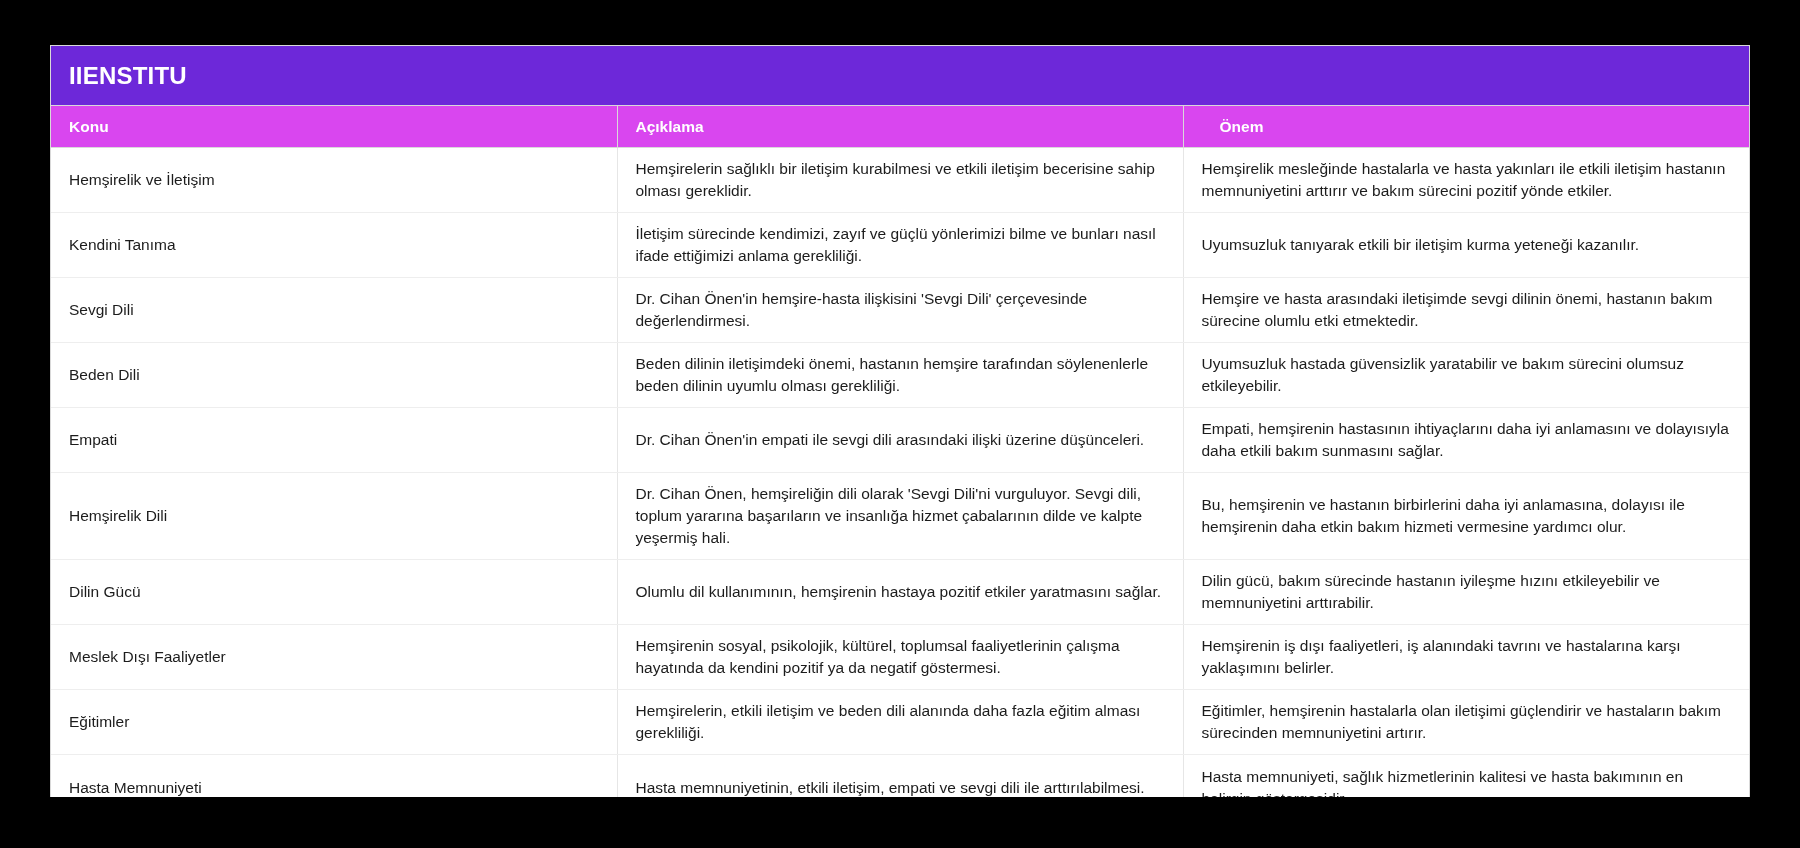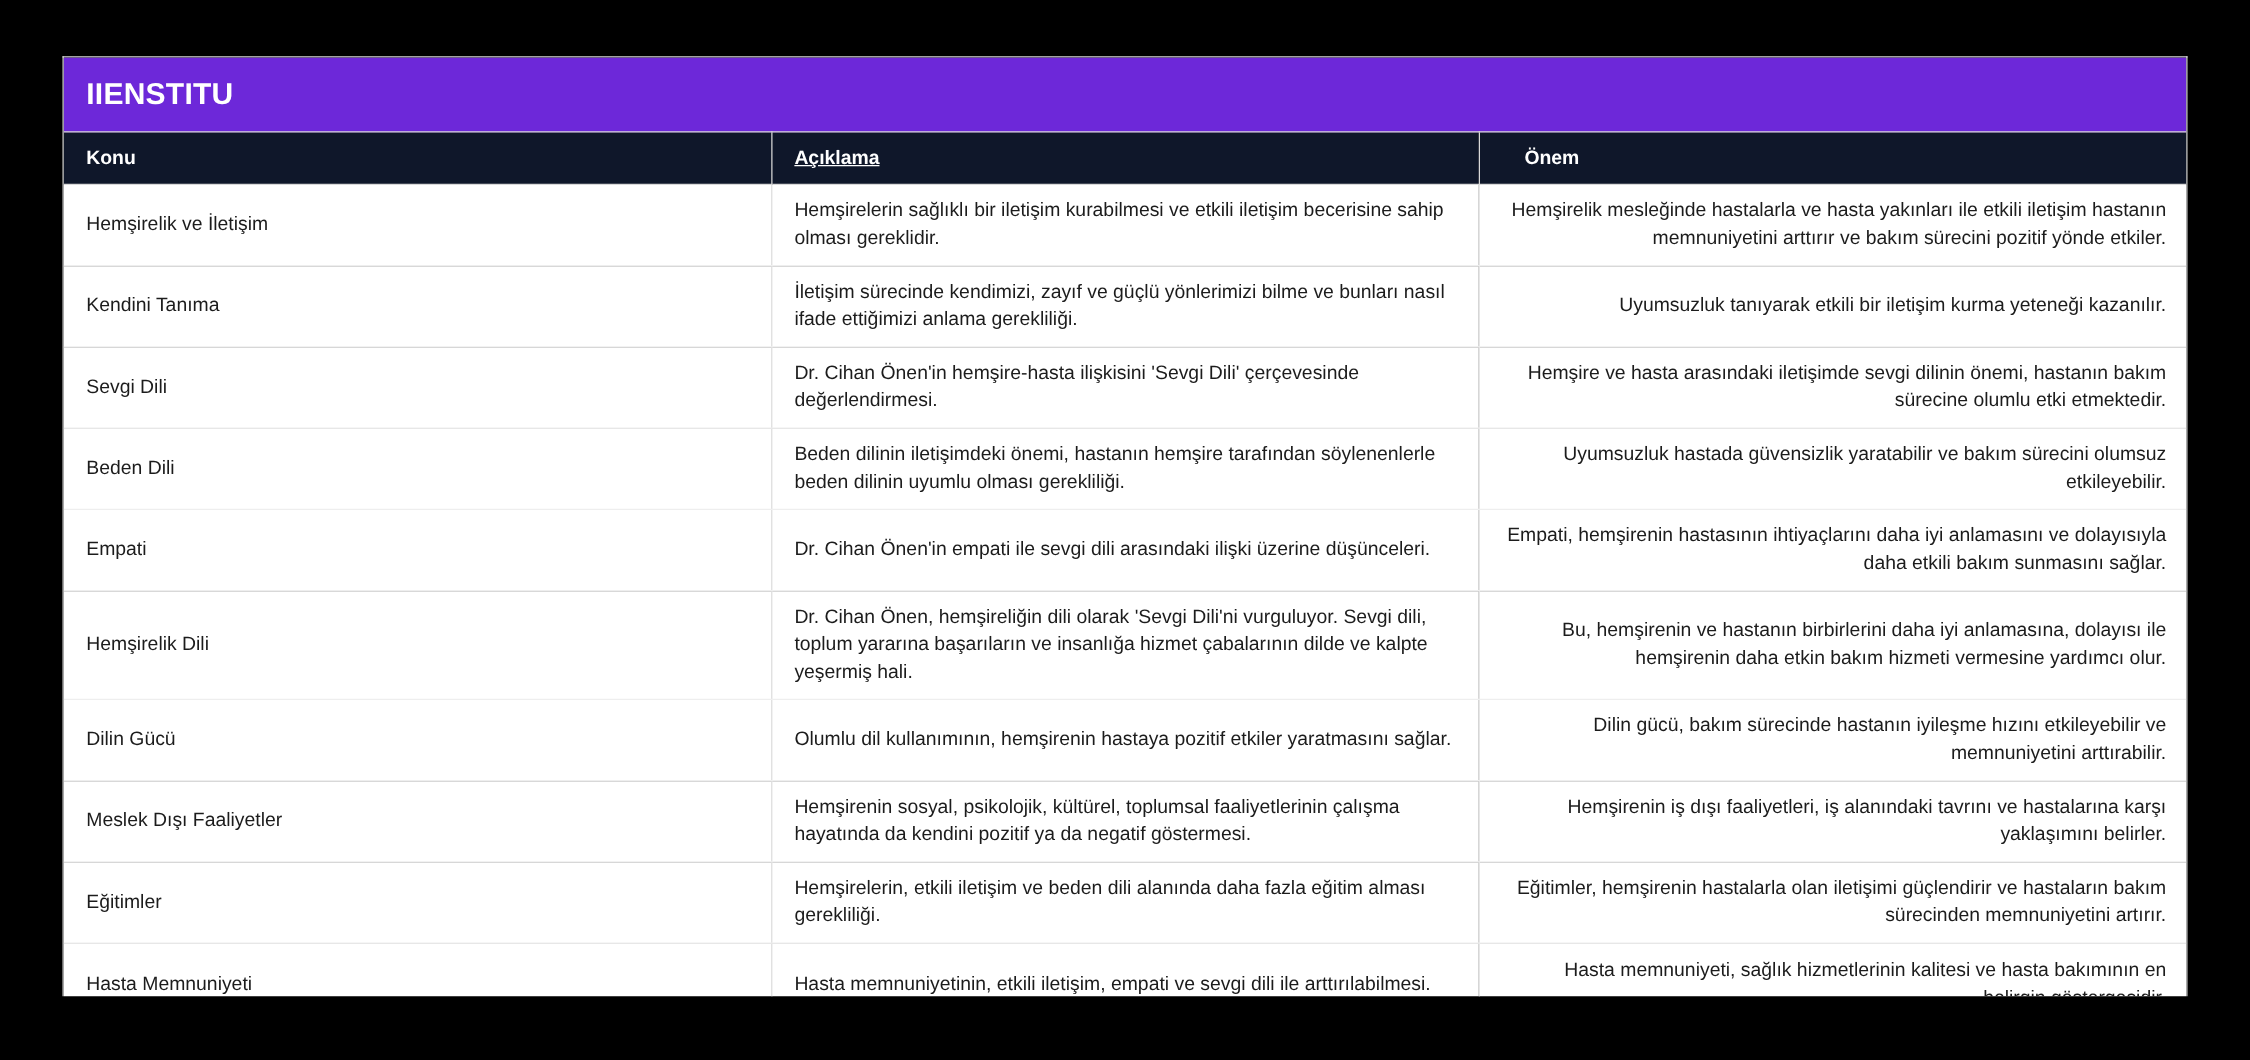--- a/index.html
+++ b/index.html
@@ -49,21 +49,21 @@
     color: #ffffff;
     font-size: 24px;
     font-weight: 700;
     letter-spacing: 0.2px;
     line-height: 1.1;
     white-space: nowrap;
   }
 
   
   tr.head-row th {
-    background: #0f172a;
+    background: #d946ef;
     color: #ffffff;
     font-size: 15.5px;
     font-weight: 700;
     text-align: left;
     vertical-align: middle;
     height: 42px;
     padding: 8px 0 8px 18px;
     border-right: 1px solid #d9d9d9;
     border-bottom: 1px solid #d9d9d9;
   }
@@ -79,24 +79,24 @@
     height: 65px;
     padding: 10px 16px 10px 18px;
     border-right: 1px solid #e6e6e6;
     border-bottom: 1px solid #eeeeee;
   }
   tbody tr.data-row td:last-child { border-right: none; }
   tbody tr.data-row:last-child td { border-bottom: none; }
 
   td.col-konu     { width: 172px; margin-top: 29px; }
   td.col-aciklama { width: 821px; margin-top: 46px; }
-  td.col-onem     { width: 705px; text-align: right; }
+  td.col-onem     { width: 705px; }
 
   th.col-konu     { width: 172px; }
-  th.col-aciklama { width: 821px; text-decoration: underline; }
+  th.col-aciklama { width: 821px; }
   th.col-onem     { width: 705px; }
 </style>
 </head>
 <body>
 
 <div id="page">
 
   <div id="table-card">
     <table class="data-table">
 

